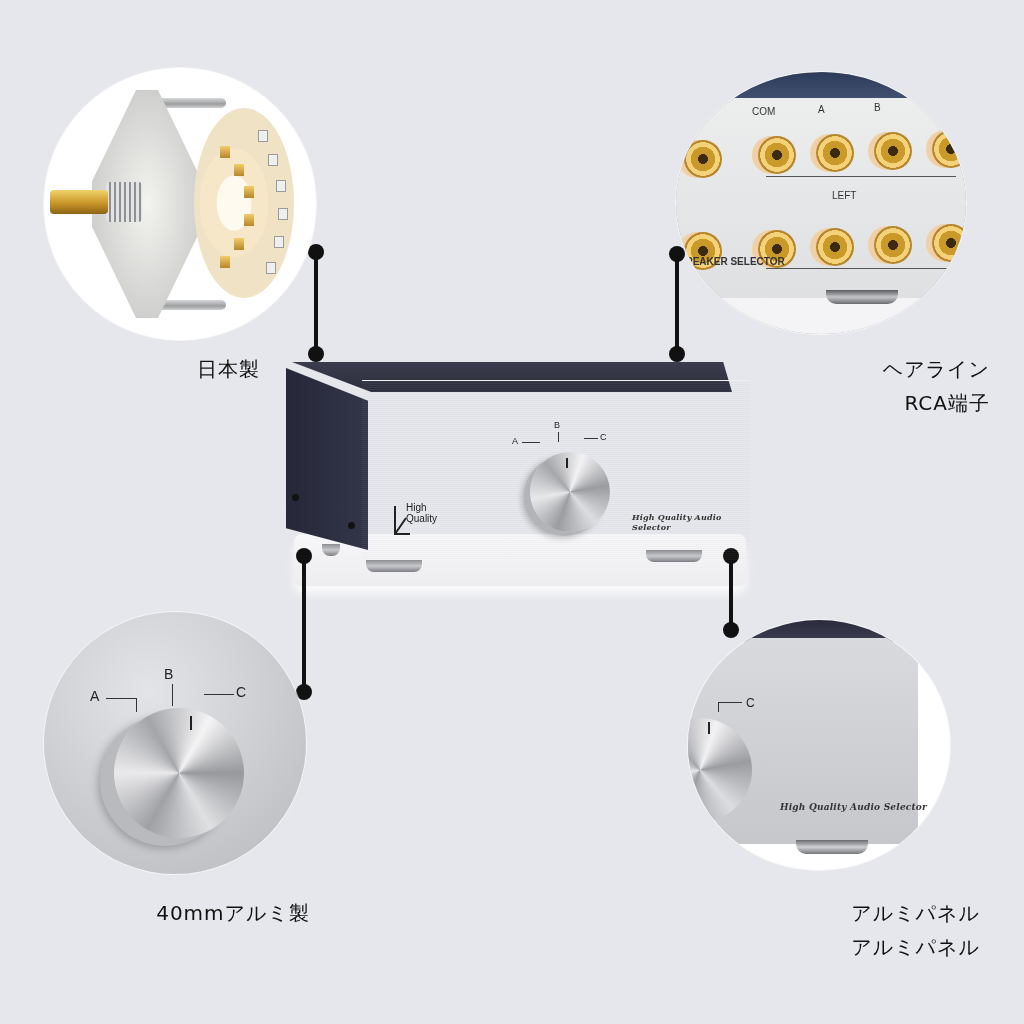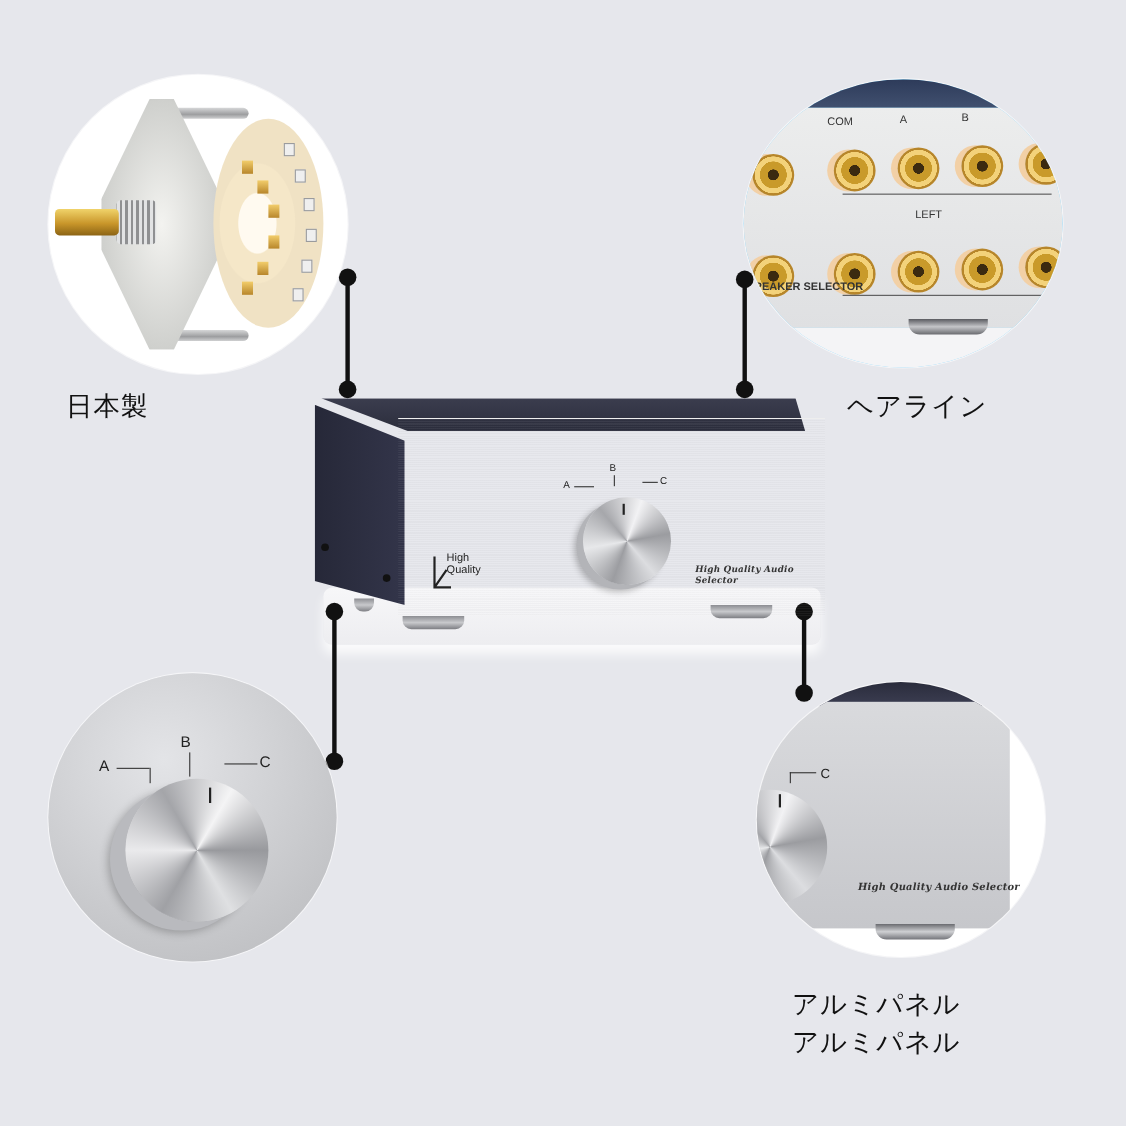--- a/index.html
+++ b/index.html
@@ -9,29 +9,29 @@
     font-family:"DejaVu Sans","Liberation Sans",sans-serif;
   }
   .abs { position:absolute; }
 
   
   .circle {
     position:absolute; border-radius:50%; overflow:hidden;
     box-shadow:0 0 0 1px rgba(255,255,255,0.6);
   }
   #c-switch { left:44px; top:68px; width:272px; height:272px; background:#ffffff; }
-  #c-rca    { left:676px; top:72px; width:290px; height:262px; background:#7dd3fc; }
+  #c-rca    { left:676px; top:72px; width:290px; height:262px; background:#a3a3a3; }
   #c-knob   { left:44px;  top:612px; width:262px; height:262px;
               background:radial-gradient(circle at 40% 30%, #e3e4e7 0%, #c9cacd 60%, #b8b9bc 100%); }
   #c-panel  { left:688px; top:620px; width:262px; height:250px; background:#ffffff; }
 
   
   .label {
-    position:absolute; text-align:left; color:#111;
-    font-size:24px; line-height:34px; font-weight:500; letter-spacing:1px;
+    position:absolute; text-align:right; color:#111;
+    font-size:20px; line-height:34px; font-weight:500; letter-spacing:1px;
     font-family:"DejaVu Sans","Liberation Sans",sans-serif;
   }
   #lbl-switch { left:60px;  top:352px; width:200px; }
   #lbl-rca    { left:770px; top:352px; width:220px; }
   #lbl-knob   { left:40px;  top:896px; width:270px; }
   #lbl-panel  { left:720px; top:896px; width:260px; }
 
   
   .conn { position:absolute; width:4px; background:#111; }
   .dot  { position:absolute; width:16px; height:16px; border-radius:50%; background:#111; }
@@ -194,20 +194,21 @@
   <div class="rca-jack" style="left:140px; top:156px;"></div>
   <div class="rca-jack" style="left:198px; top:154px;"></div>
   <div class="rca-jack" style="left:256px; top:152px;"></div>
   <div class="rca-line" style="left:90px; top:196px; width:190px; height:1px;"></div>
   <span class="rca-txt" style="left:10px; top:184px;font-weight:bold;">PEAKER SELECTOR</span>
   <div class="rca-bottom"></div>
   <div class="rca-foot"></div>
 </div>
 <div class="label" id="lbl-rca">
   <div>ヘアライン</div>
+  <div>RCA端子</div>
 </div>
 
 <div id="device">
   <div class="shelf"></div>
   <div class="dev-top"></div>
   <div class="dev-side"></div>
   <div class="screw" style="left:6px; top:136px;"></div>
   <div class="screw" style="left:62px; top:164px;"></div>
   <div class="dev-front brushed">
 
@@ -242,20 +243,21 @@
   <span class="sel-lbl" style="left:192px; top:72px; font-size:14px;">C</span>
   <div class="tick" style="left:62px; top:86px; width:30px; height:1px;"></div>
   <div class="tick" style="left:92px; top:86px; width:1px; height:14px;"></div>
   <div class="tick" style="left:128px; top:72px; width:1px; height:22px;"></div>
   <div class="tick" style="left:160px; top:82px; width:30px; height:1px;"></div>
   <div class="big-knob">
     <div class="knob-mark" style="left:76px; top:8px; height:14px;"></div>
   </div>
 </div>
 <div class="label" id="lbl-knob">
+  <div>40mmアルミ製</div>
 </div>
 
 <div class="circle" id="c-panel">
   <div class="panel-top"></div>
   <div class="panel-face brushed"></div>
   <span class="sel-lbl" style="left:58px; top:76px; font-size:12px;">C</span>
   <div class="tick" style="left:30px; top:82px; width:24px; height:1px;"></div>
   <div class="tick" style="left:30px; top:82px; width:1px; height:10px;"></div>
   <div class="panel-knob">
     <div class="knob-mark" style="left:60px; top:4px; height:12px;"></div>

